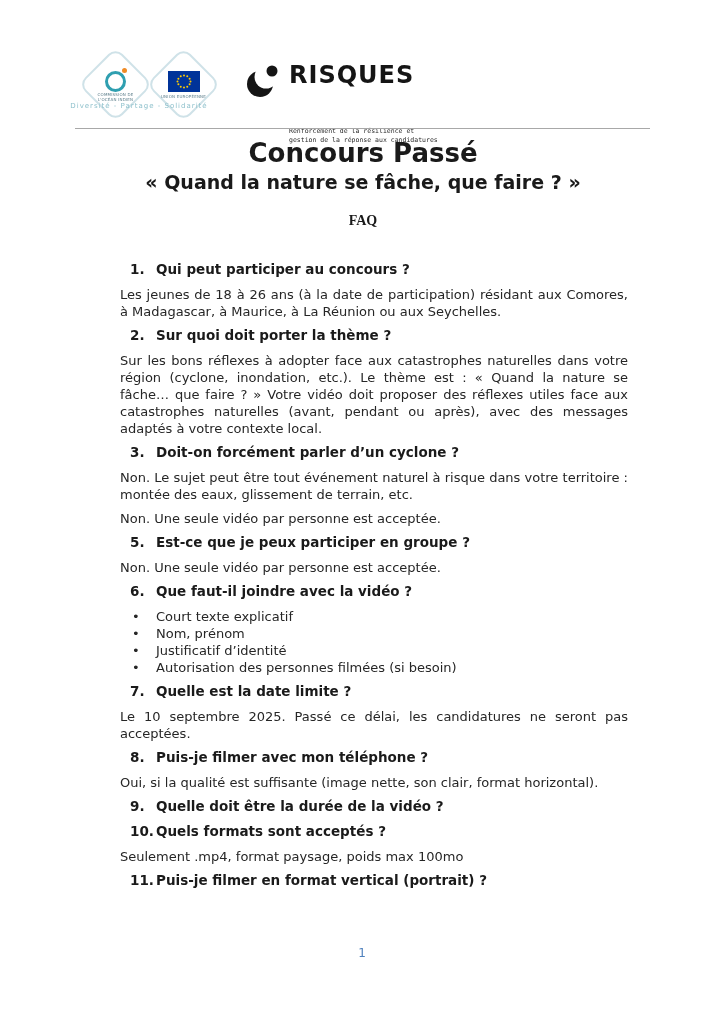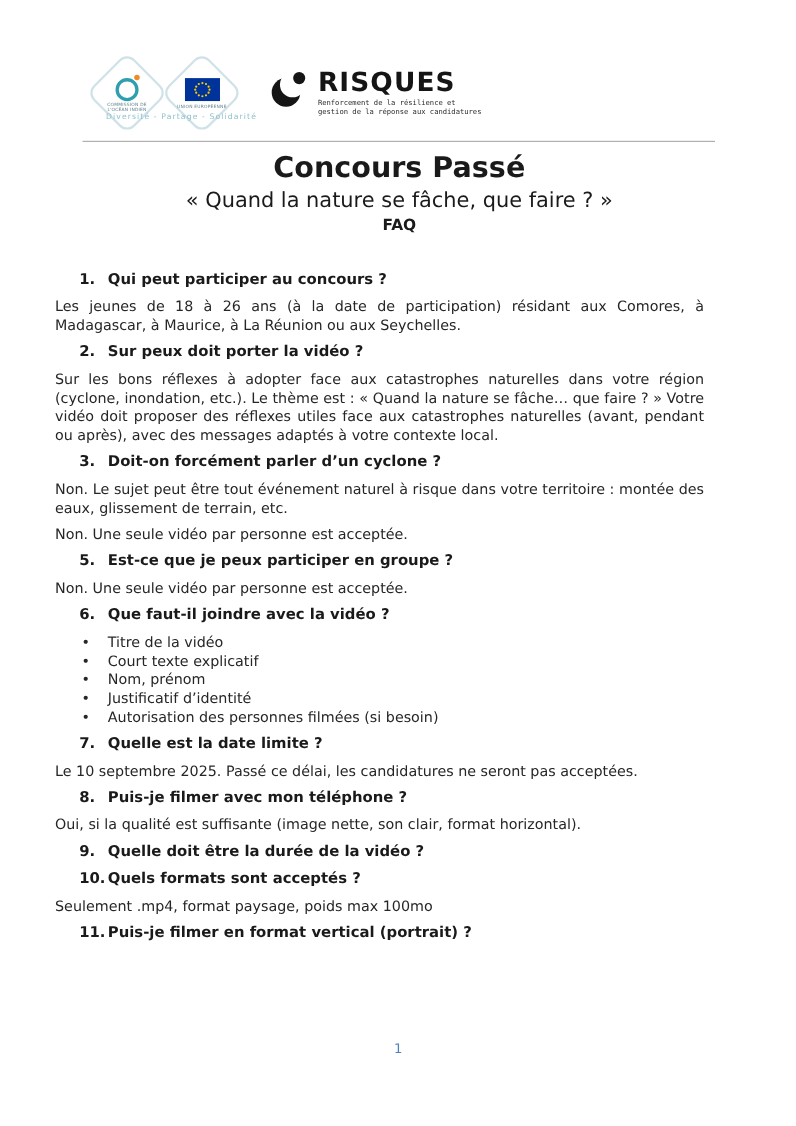--- a/index.html
+++ b/index.html
@@ -30,53 +30,53 @@
   }
   .coi-dot {
     position:absolute; top:0; right:0; width:5px; height:5px;
     background:#f08a24; border-radius:50%;
   }
   .tiny-label {
     margin-top:2px; font-size:4px; line-height:5px; letter-spacing:0.2px;
     color:#5b7d8a; text-align:center; width:46px;
   }
   .motto {
-    position:absolute; left:85px; top:102px; width:160px;
+    position:absolute; left:59px; top:102px; width:160px;
     font-size:7px; letter-spacing:1px; color:#8fc1cc;
     text-align:center; z-index:2; white-space:nowrap;
   }
   .risques { position:absolute; left:246px; top:62px; display:flex; gap:7px; align-items:flex-start; }
-  .risques-text { display:flex; flex-direction:column; }
+  .risques-text { display:flex; flex-direction:column;gap:38px; }
   .risques-word {
     font-size:24px; font-weight:bold; letter-spacing:1px; color:#151515; line-height:26px;
   }
   .risques-tagline {
     font-family:"DejaVu Sans Mono", monospace;
     font-size:6.5px; line-height:8.5px; color:#2b2b2b; margin-top:1px;
   }
   .header-rule {
     position:absolute; left:75px; right:74px; top:128px; height:0;
     border-top:1px solid #a8a8a8;
   }
 
   
   .title-block { padding:6px 84px 0 86px; text-align:center; }
   .doc-title  { margin:0; font-size:26px; line-height:31px; font-weight:bold; color:#1a1a1a; }
-  .doc-subtitle { margin:1px 0 0; font-size:19px; line-height:25px; font-weight:normal; color:#1a1a1a;text-align:center; }
-  .doc-faq { margin:1px 0 0; font-size:14px; line-height:19px; font-weight:bold; color:#1a1a1a; }
+  .doc-subtitle { margin:1px 0 0; font-size:19px; line-height:25px; font-weight:bold; color:#1a1a1a;text-align:center; }
+  .doc-faq { margin:16px 0 0; font-size:14px; line-height:19px; font-weight:bold; color:#1a1a1a;font-family:Liberation Serif, serif; }
 
   
-  .content { padding:27px 84px 0 50px; }
+  .content { padding:27px 84px 0 108px; }
   .q-head {
     margin:4px 0 8px; padding-left:22px;
     font-size:13.5px; line-height:17px; font-weight:bold; color:#1a1a1a;
   }
   .q-num { display:inline-block; min-width:26px; }
   .answer {
-    margin:0 0 7px; font-size:13px; line-height:17px; text-align:justify; color:#262626;
+    margin:0 12px 7px; font-size:13px; line-height:17px; text-align:justify; color:#262626;
   }
   ul.bullets { margin:2px 0 7px; padding:0 0 0 24px; list-style:none; }
   ul.bullets li {
     position:relative; padding-left:24px; font-size:13px; line-height:17px; color:#262626;
   }
   ul.bullets li::before {
     content:"•"; position:absolute; left:0; top:0; font-size:13px;
   }
 
   
@@ -152,30 +152,29 @@
   <main>
     <div class="title-block">
       <h1 class="doc-title">Concours Passé</h1>
       <h2 class="doc-subtitle">« Quand la nature se fâche, que faire ? »</h2>
       <h3 class="doc-faq">FAQ</h3>
     </div>
 
     <div class="content" id="faq-list">
         <div class="q-head"><span class="q-num">1.</span><span class="q-text">Qui peut participer au concours ?</span></div>
         <p class="answer">Les jeunes de 18 à 26 ans (à la date de participation) résidant aux Comores, à Madagascar, à Maurice, à La Réunion ou aux Seychelles.</p>
-        <div class="q-head"><span class="q-num">2.</span><span class="q-text">Sur peux doit porter la vidéo ?</span></div>
+        <div class="q-head"><span class="q-num">2.</span><span class="q-text">Sur quoi doit porter la thème ?</span></div>
         <p class="answer">Sur les bons réflexes à adopter face aux catastrophes naturelles dans votre région (cyclone, inondation, etc.). Le thème est : « Quand la nature se fâche… que faire ? » Votre vidéo doit proposer des réflexes utiles face aux catastrophes naturelles (avant, pendant ou après), avec des messages adaptés à votre contexte local.</p>
         <div class="q-head"><span class="q-num">3.</span><span class="q-text">Doit-on forcément parler d’un cyclone ?</span></div>
         <p class="answer">Non. Le sujet peut être tout événement naturel à risque dans votre territoire : montée des eaux, glissement de terrain, etc.</p>
         <p class="answer">Non. Une seule vidéo par personne est acceptée.</p>
         <div class="q-head"><span class="q-num">5.</span><span class="q-text">Est-ce que je peux participer en groupe ?</span></div>
         <p class="answer">Non. Une seule vidéo par personne est acceptée.</p>
         <div class="q-head"><span class="q-num">6.</span><span class="q-text">Que faut-il joindre avec la vidéo ?</span></div>
         <ul class="bullets">
-          <li class="bullet-item">Titre de la vidéo</li>
           <li class="bullet-item">Court texte explicatif</li>
           <li class="bullet-item">Nom, prénom</li>
           <li class="bullet-item">Justificatif d’identité</li>
           <li class="bullet-item">Autorisation des personnes filmées (si besoin)</li>
         </ul>
         <div class="q-head"><span class="q-num">7.</span><span class="q-text">Quelle est la date limite ?</span></div>
         <p class="answer">Le 10 septembre 2025. Passé ce délai, les candidatures ne seront pas acceptées.</p>
         <div class="q-head"><span class="q-num">8.</span><span class="q-text">Puis-je filmer avec mon téléphone ?</span></div>
         <p class="answer">Oui, si la qualité est suffisante (image nette, son clair, format horizontal).</p>
         <div class="q-head"><span class="q-num">9.</span><span class="q-text">Quelle doit être la durée de la vidéo ?</span></div>

